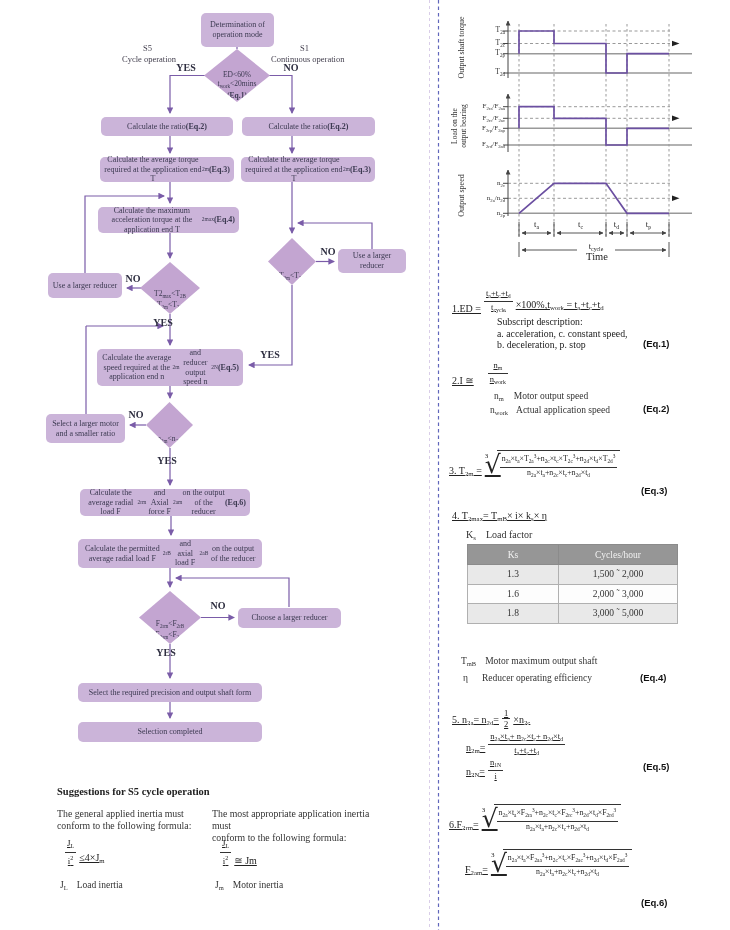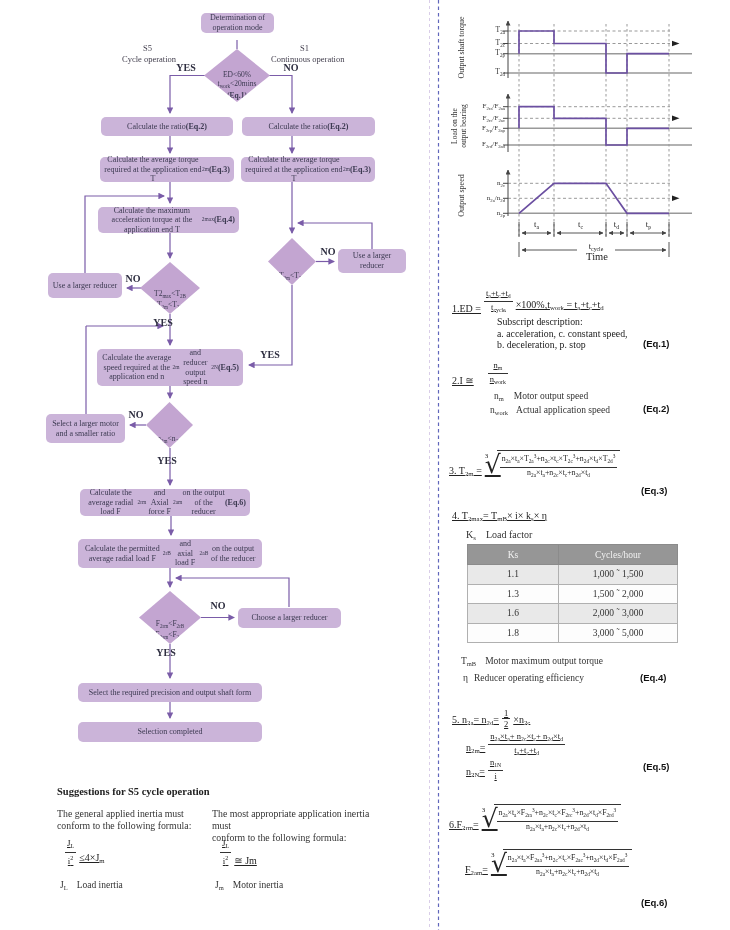--- a/index.html
+++ b/index.html
@@ -165,21 +165,21 @@
         <path d="M557,233 H603" marker-start="url(#mB)" marker-end="url(#mB)"></path>
         <path d="M609,233 H624" marker-start="url(#mB)" marker-end="url(#mB)"></path>
         <path d="M630,233 H666" marker-start="url(#mB)" marker-end="url(#mB)"></path>
         <line x1="519" y1="242" x2="519" y2="257"></line>
         <line x1="669" y1="242" x2="669" y2="257"></line>
         <path d="M522,250 H666" marker-start="url(#mB)" marker-end="url(#mB)"></path>
       </g>
     </g>
   </svg>
 
-  <div class="fbox" style="left:201px;top:13px;width:73px;height:20px">Determination of operation mode</div>
+  <div class="fbox" style="left:201px;top:13px;width:73px;height:34px">Determination of operation mode</div>
 
   <div class="small" style="left:143px;top:35px;width:28px">S5</div>
   <div class="small" style="left:122px;top:46px;width:72px">Cycle operation</div>
   <div class="small" style="left:300px;top:35px;width:28px">S1</div>
   <div class="small" style="left:271px;top:46px;width:90px">Continuous operation</div>
 
   <div class="dmd" style="left:204px;top:49px;width:66px;height:53px">
     <span>ED&lt;60%</span>
     <span>t<sub>work</sub>&lt;20mins</span>
     <span><b>(Eq.1)</b></span>
@@ -349,45 +349,41 @@
   <div class="legend" style="left:466px;top:529px;font-size:10px">
     <span>K<sub>s</sub></span>
     <span style="margin-left:10px">Load factor</span>
   </div>
   <table class="ks" style="left:467px;top:544px">
     <tbody>
         <tr>
       <th class="c1">Ks</th>
       <th class="c2">Cycles/hour</th>
     </tr>
-    <tr>
-      <td>1.1</td>
-      <td>1,000 ˜ 1,500</td>
-        </tr>
     <tr>
       <td>1.3</td>
       <td>1,500 ˜ 2,000</td>
         </tr>
     <tr>
       <td>1.6</td>
       <td>2,000 ˜ 3,000</td>
         </tr>
     <tr>
       <td>1.8</td>
       <td>3,000 ˜ 5,000</td>
         </tr>
   </tbody>
     </table>
   <div class="legend" style="left:461px;top:656px">
     <span>T<sub>mB</sub></span>
-    <span style="margin-left:9px">Motor maximum output torque</span>
+    <span style="margin-left:9px">Motor maximum output shaft</span>
   </div>
   <div class="legend" style="left:463px;top:673px">
     <span>η</span>
-    <span style="margin-left:6px">Reducer operating efficiency</span>
+    <span style="margin-left:14px">Reducer operating efficiency</span>
   </div>
   <div class="eqtag" style="left:640px;top:673px">(Eq.4)</div>
 
   <div class="eq" style="left:452px;top:708px">
     <span>5. n<sub>2a</sub>= n<sub>2d</sub>=</span>
     <span class="frac">
       <span class="num">1</span>
       <span class="den">2</span>
     </span>
     <span>×n<sub>2c</sub></span>

